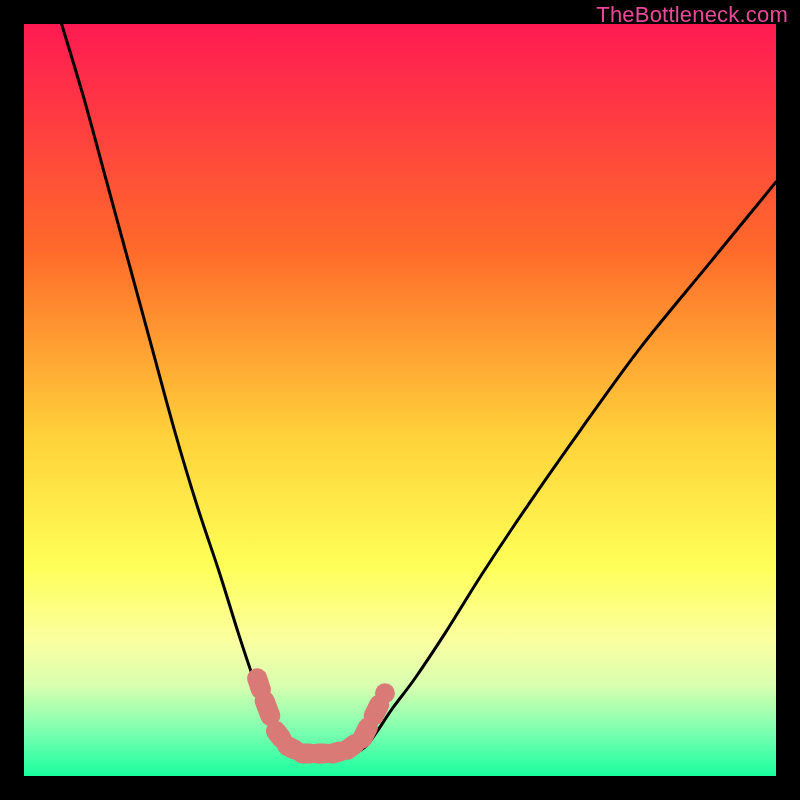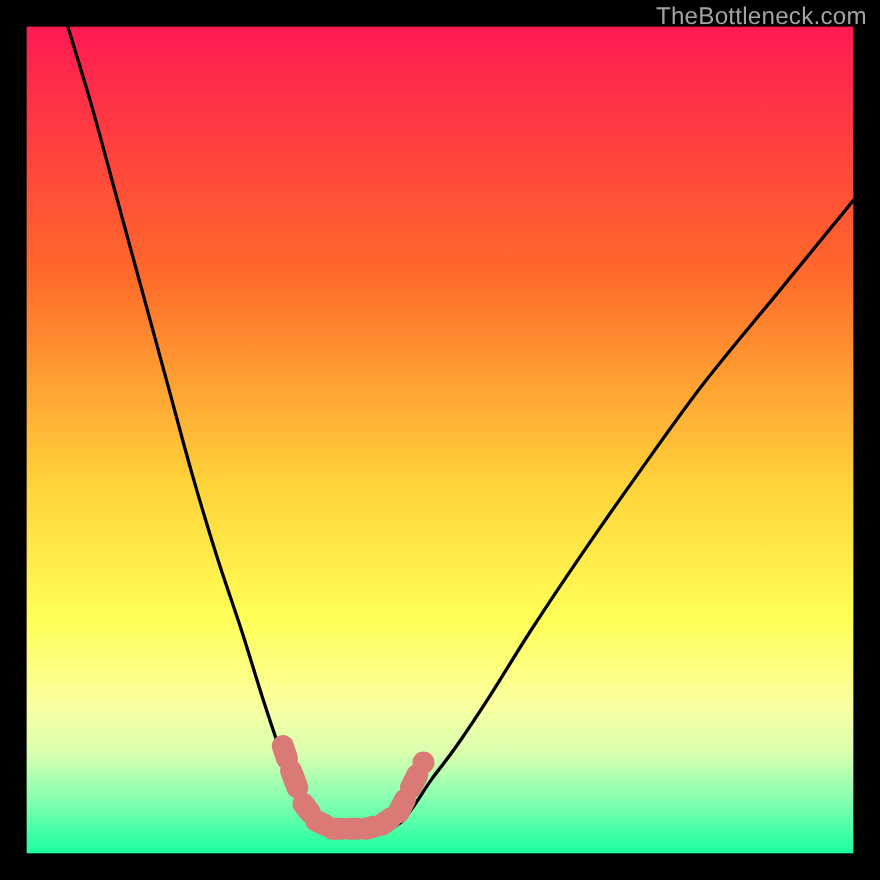--- a/index.html
+++ b/index.html
@@ -25,21 +25,21 @@
     left: 24px;
     top: 24px;
     width: 752px;
     height: 752px;
   }
 
   .watermark {
     position: absolute;
     top: 2px;
     right: 12px;
-    color: #a3a3a3;
+    color: #ec4899;
     font-size: 22px;
     font-weight: 500;
     letter-spacing: 0.2px;
     z-index: 50;
   }
 
   svg { display:block; }
 </style>
 </head>
 <body>

